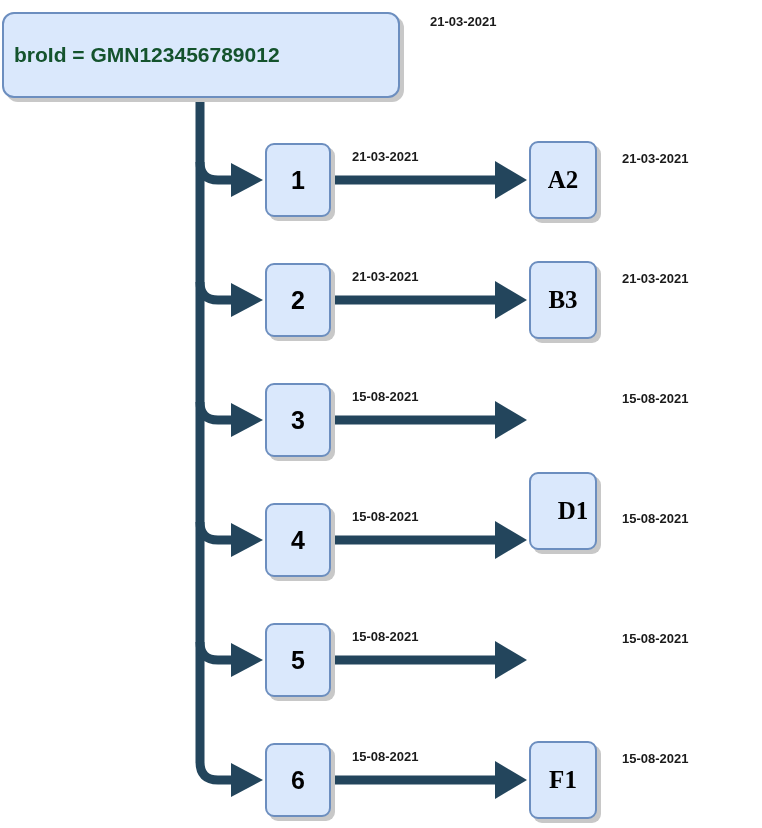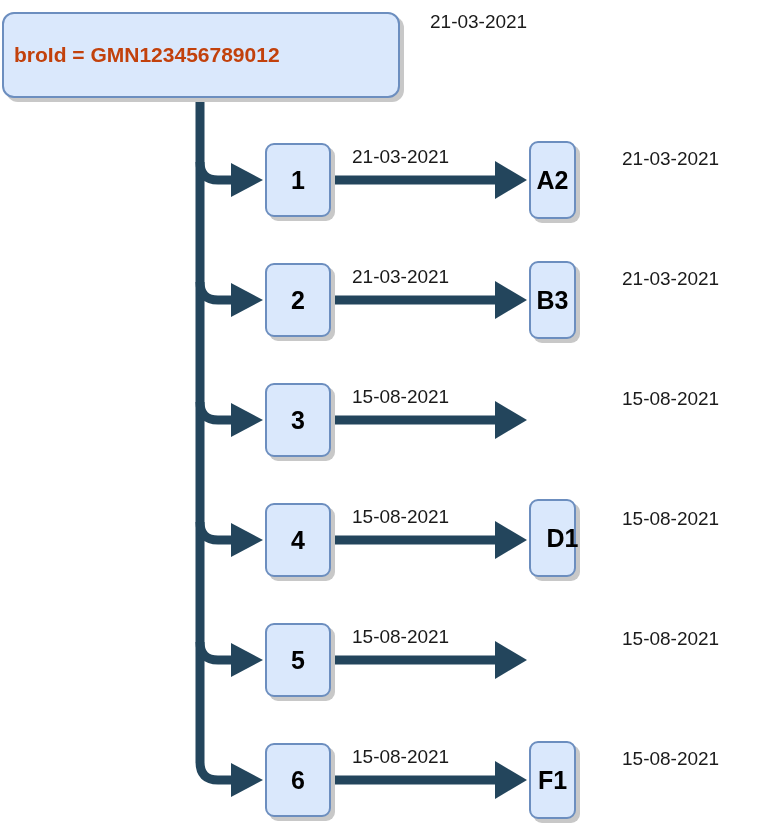--- a/index.html
+++ b/index.html
@@ -35,32 +35,33 @@
     border-radius: 12px;
     box-shadow: 4px 4px 0 0 #c8c8c8;
     display: flex;
     flex-direction: column;
     justify-content: center;
     padding-left: 10px;
   }
   .root-line {
     font-size: 21px;
     font-weight: bold;
-    color: #c2410c;
+    color: #14532d;
     line-height: 30px;
     white-space: nowrap;
   }
 
   
   .date-label {
     position: absolute;
-    font-size: 19px;
+    font-size: 13px;
     color: #1a1a1a;
     white-space: nowrap;
     line-height: 22px;
+    font-weight: bold;
   }
   .date-top {
     left: 430px;
     top: 11px;
   }
   .date-right {
     left: 622px;
   }
   .date-edge {
     left: 352px;
@@ -81,22 +82,23 @@
     font-weight: bold;
     color: #000000;
   }
   .node-left {
     left: 265px;
     width: 66px;
     height: 74px;
   }
   .node-right {
     left: 529px;
-    width: 47px;
+    width: 68px;
     height: 78px;
+    font-family: Liberation Serif, serif;
   }
 
   
   #connectors {
     position: absolute;
     left: 0; top: 0;
     width: 762px;
     height: 828px;
     pointer-events: none;
   }
@@ -153,21 +155,21 @@
   <div class="date-label date-edge" style="top:266px;">21-03-2021</div>
   <div class="node-box node-right" style="top:261px;text-align:right;">B3</div>
   <div class="date-label date-right" style="top:268px;">21-03-2021</div>
 
   <div class="node-box node-left" style="top:383px;">3</div>
   <div class="date-label date-edge" style="top:386px;">15-08-2021</div>
   <div class="date-label date-right" style="top:388px;">15-08-2021</div>
 
   <div class="node-box node-left" style="top:503px;">4</div>
   <div class="date-label date-edge" style="top:506px;">15-08-2021</div>
-  <div class="node-box node-right" style="top:499px;padding-left:20px;">D1</div>
+  <div class="node-box node-right" style="top:472px;padding-left:20px;">D1</div>
   <div class="date-label date-right" style="top:508px;">15-08-2021</div>
 
   <div class="node-box node-left" style="top:623px;">5</div>
   <div class="date-label date-edge" style="top:626px;">15-08-2021</div>
   <div class="date-label date-right" style="top:628px;">15-08-2021</div>
 
   <div class="node-box node-left" style="top:743px;">6</div>
   <div class="date-label date-edge" style="top:746px;">15-08-2021</div>
   <div class="node-box node-right" style="top:741px;">F1</div>
   <div class="date-label date-right" style="top:748px;">15-08-2021</div>

